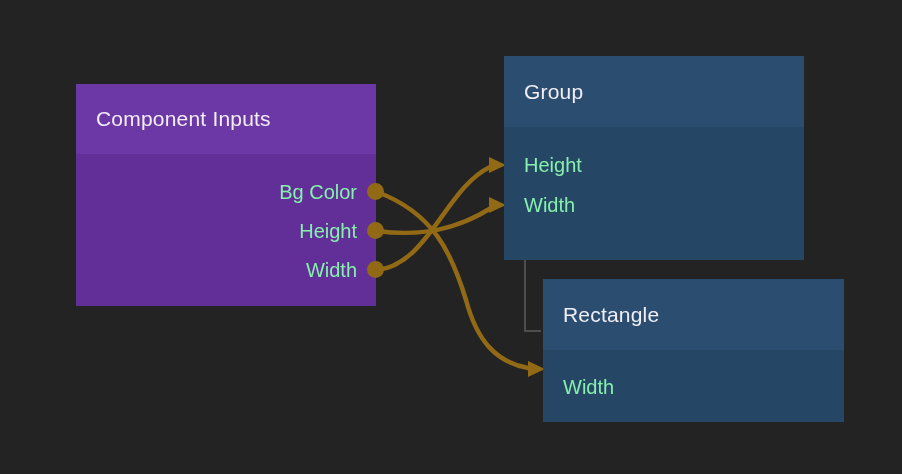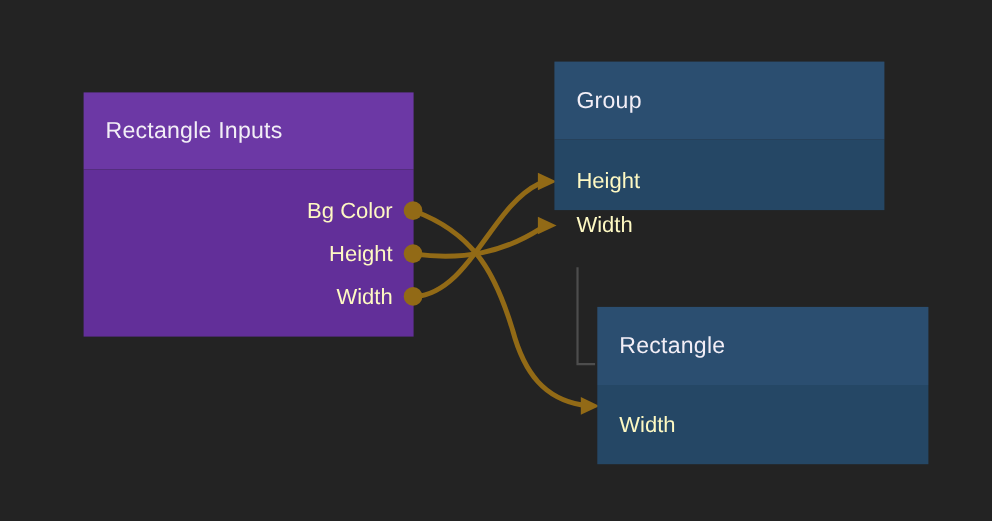--- a/index.html
+++ b/index.html
@@ -23,21 +23,21 @@
   }
   .node-body { flex:1; position:relative; }
 
   .node-purple .node-header { background:#6c38a5; }
   .node-purple .node-body   { background:#622f99; }
   .node-blue .node-header   { background:#2b4e70; }
   .node-blue .node-body     { background:#254765; }
 
   .port {
     position:absolute; height:30px; display:flex; align-items:center;
-    font-size:20px; color:#fef9c3; white-space:nowrap;
+    font-size:20px; color:#86efac; white-space:nowrap;
   }
   .port-out { right:19px;text-align:right; }
   .port-in  { left:20px; }
 
   .port-dot {
     position:absolute; right:-27px; top:6px;
     width:17px; height:17px; border-radius:50%;
     background:#926a16;
   }
 </style>
@@ -61,39 +61,39 @@
     </g>
 
     <g>
       <path d="M 377 270 C 428 265, 446 188, 490 167" fill="none" stroke="#926a16" stroke-width="4.5" stroke-linecap="round"></path>
       <polygon points="489,157 489,173 506,165" fill="#926a16"></polygon>
     </g>
   </svg>
 
   <div class="node node-purple" style="left:76px; top:84px; width:300px; height:222px;">
     <div class="node-header">
-      <span>Rectangle Inputs</span>
+      <span>Component Inputs</span>
     </div>
     <div class="node-body">
       <div class="port port-out" style="top:23px;">
         <span>Bg Color</span>
         <span class="port-dot"></span>
       </div>
       <div class="port port-out" style="top:62px;">
         <span>Height</span>
         <span class="port-dot"></span>
       </div>
       <div class="port port-out" style="top:101px;">
         <span>Width</span>
         <span class="port-dot"></span>
       </div>
     </div>
   </div>
 
-  <div class="node node-blue" style="left:504px; top:56px; width:300px; height:135px;justify-content:center;">
+  <div class="node node-blue" style="left:504px; top:56px; width:300px; height:204px;justify-content:center;">
     <div class="node-header" style="flex-basis:71px; height:71px;">
       <span>Group</span>
     </div>
     <div class="node-body">
       <div class="port port-in" style="top:23px;">
         <span>Height</span>
       </div>
       <div class="port port-in" style="top:63px;">
         <span>Width</span>
       </div>

